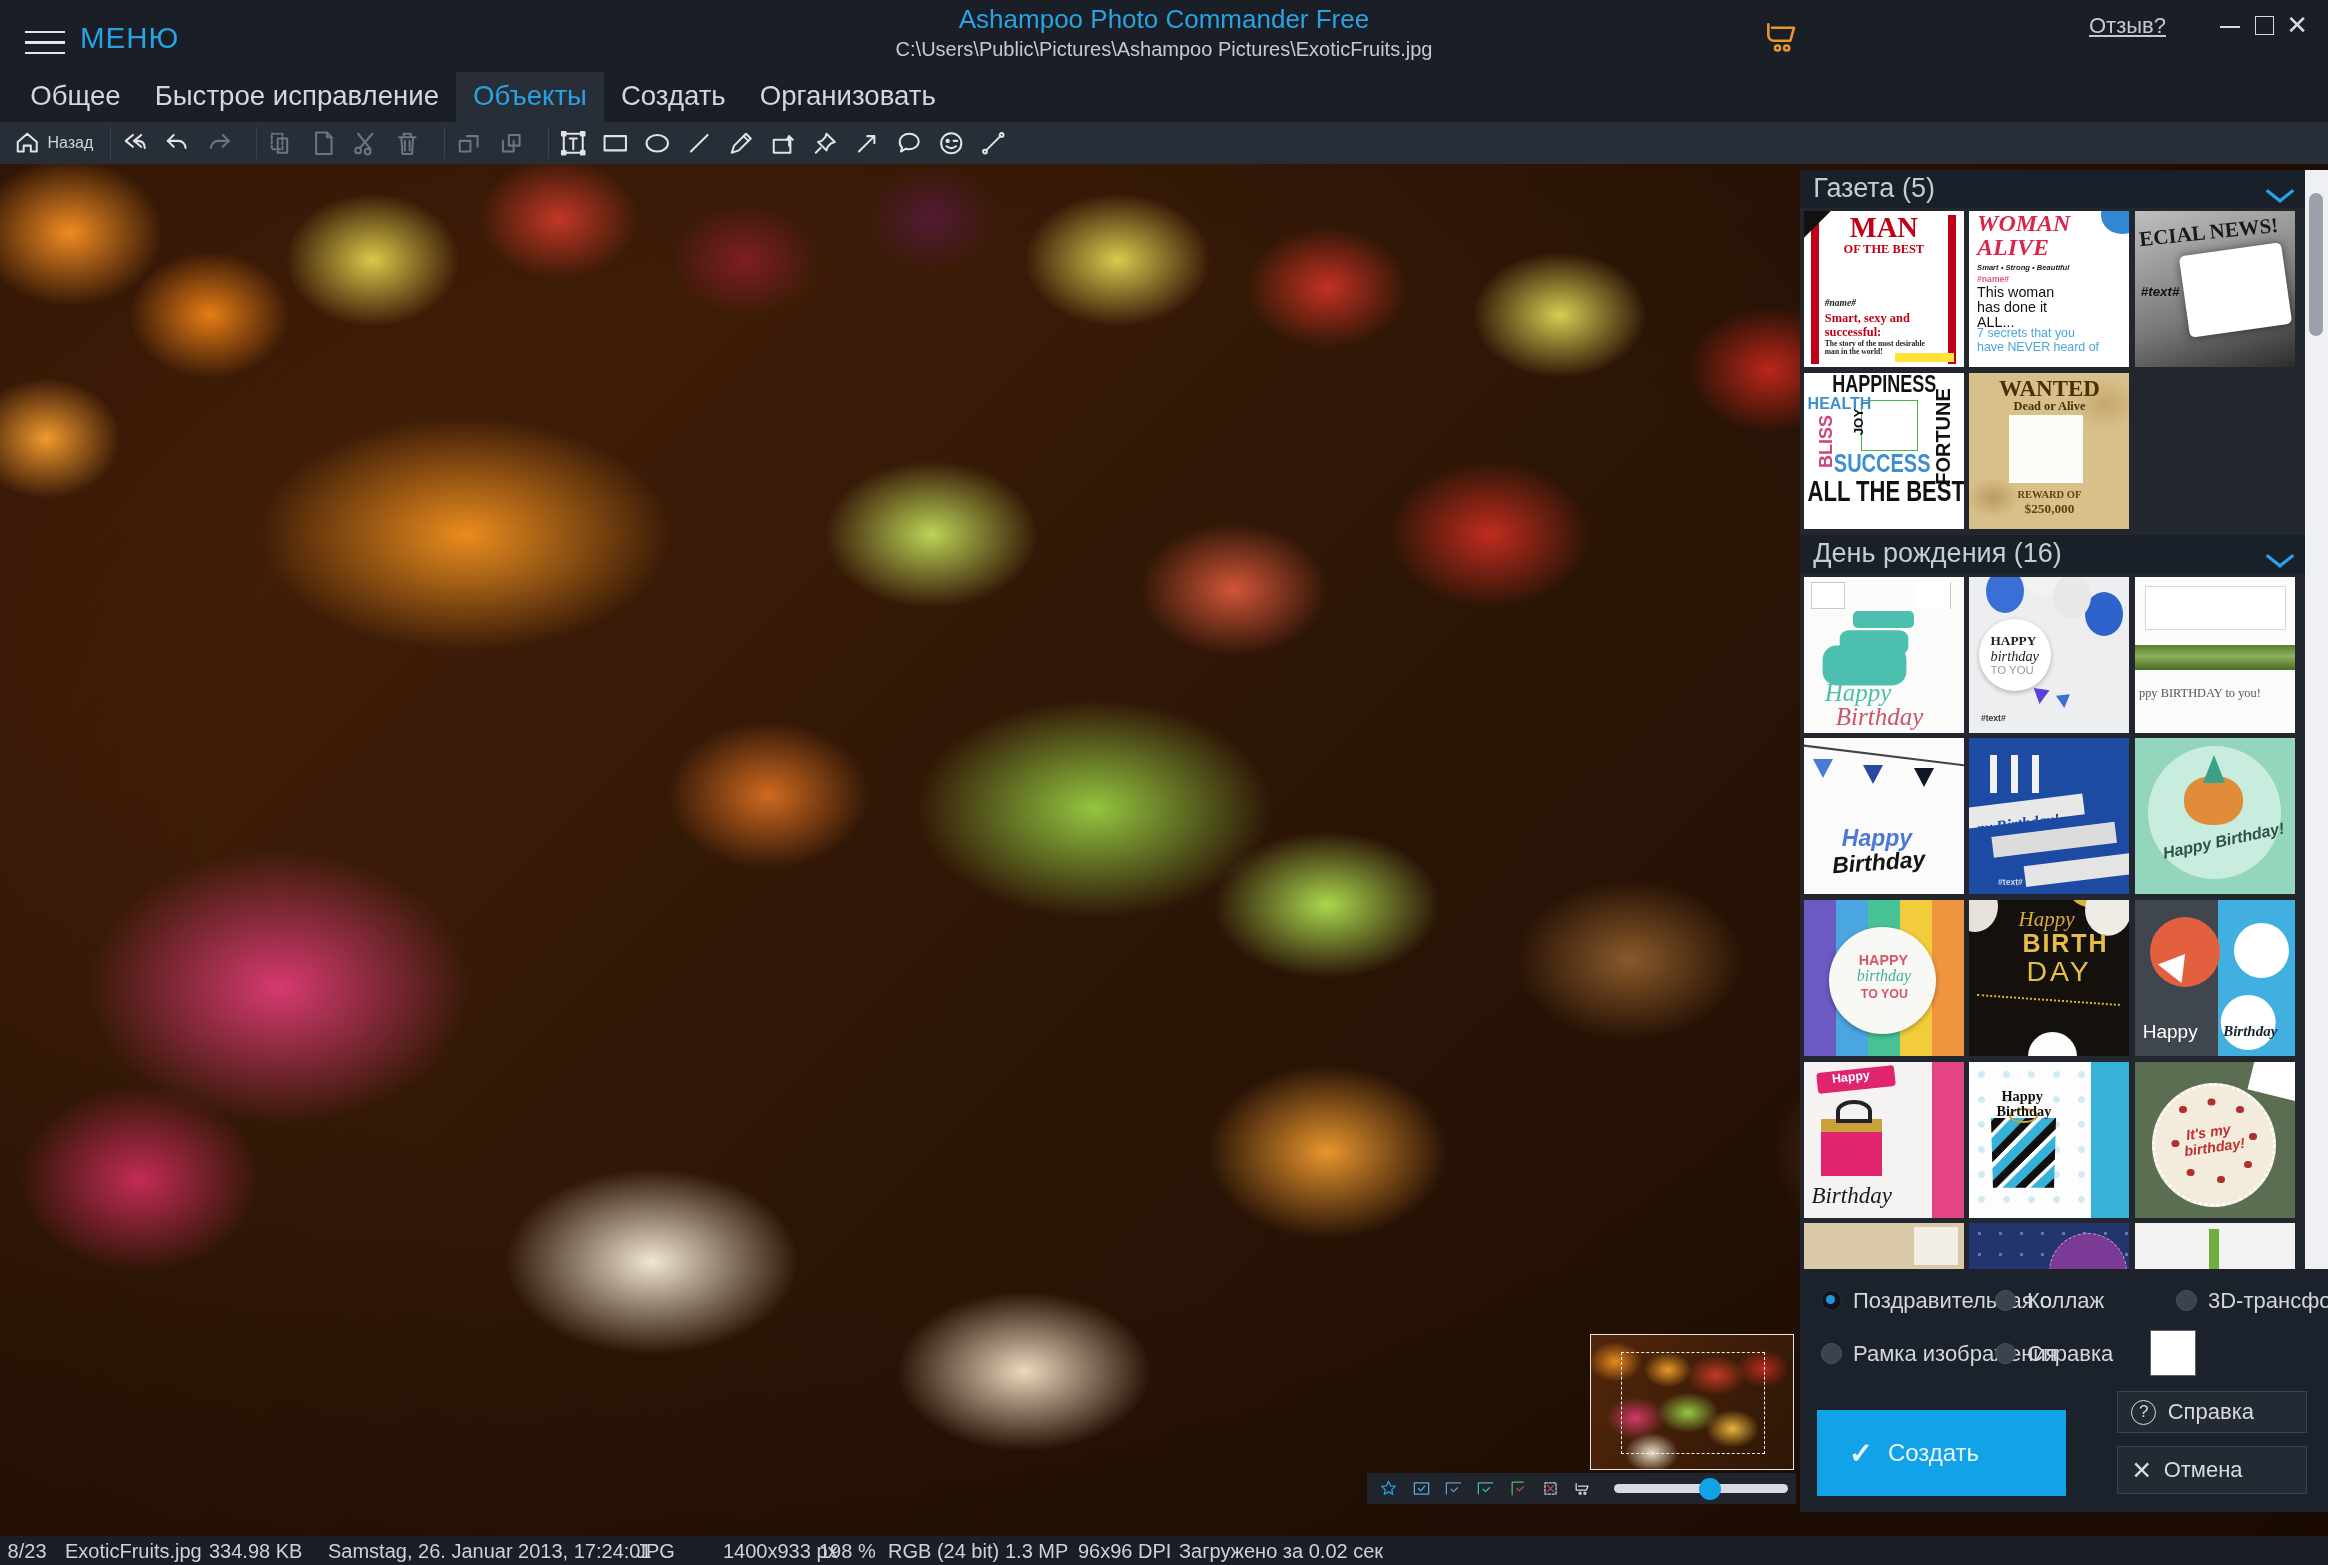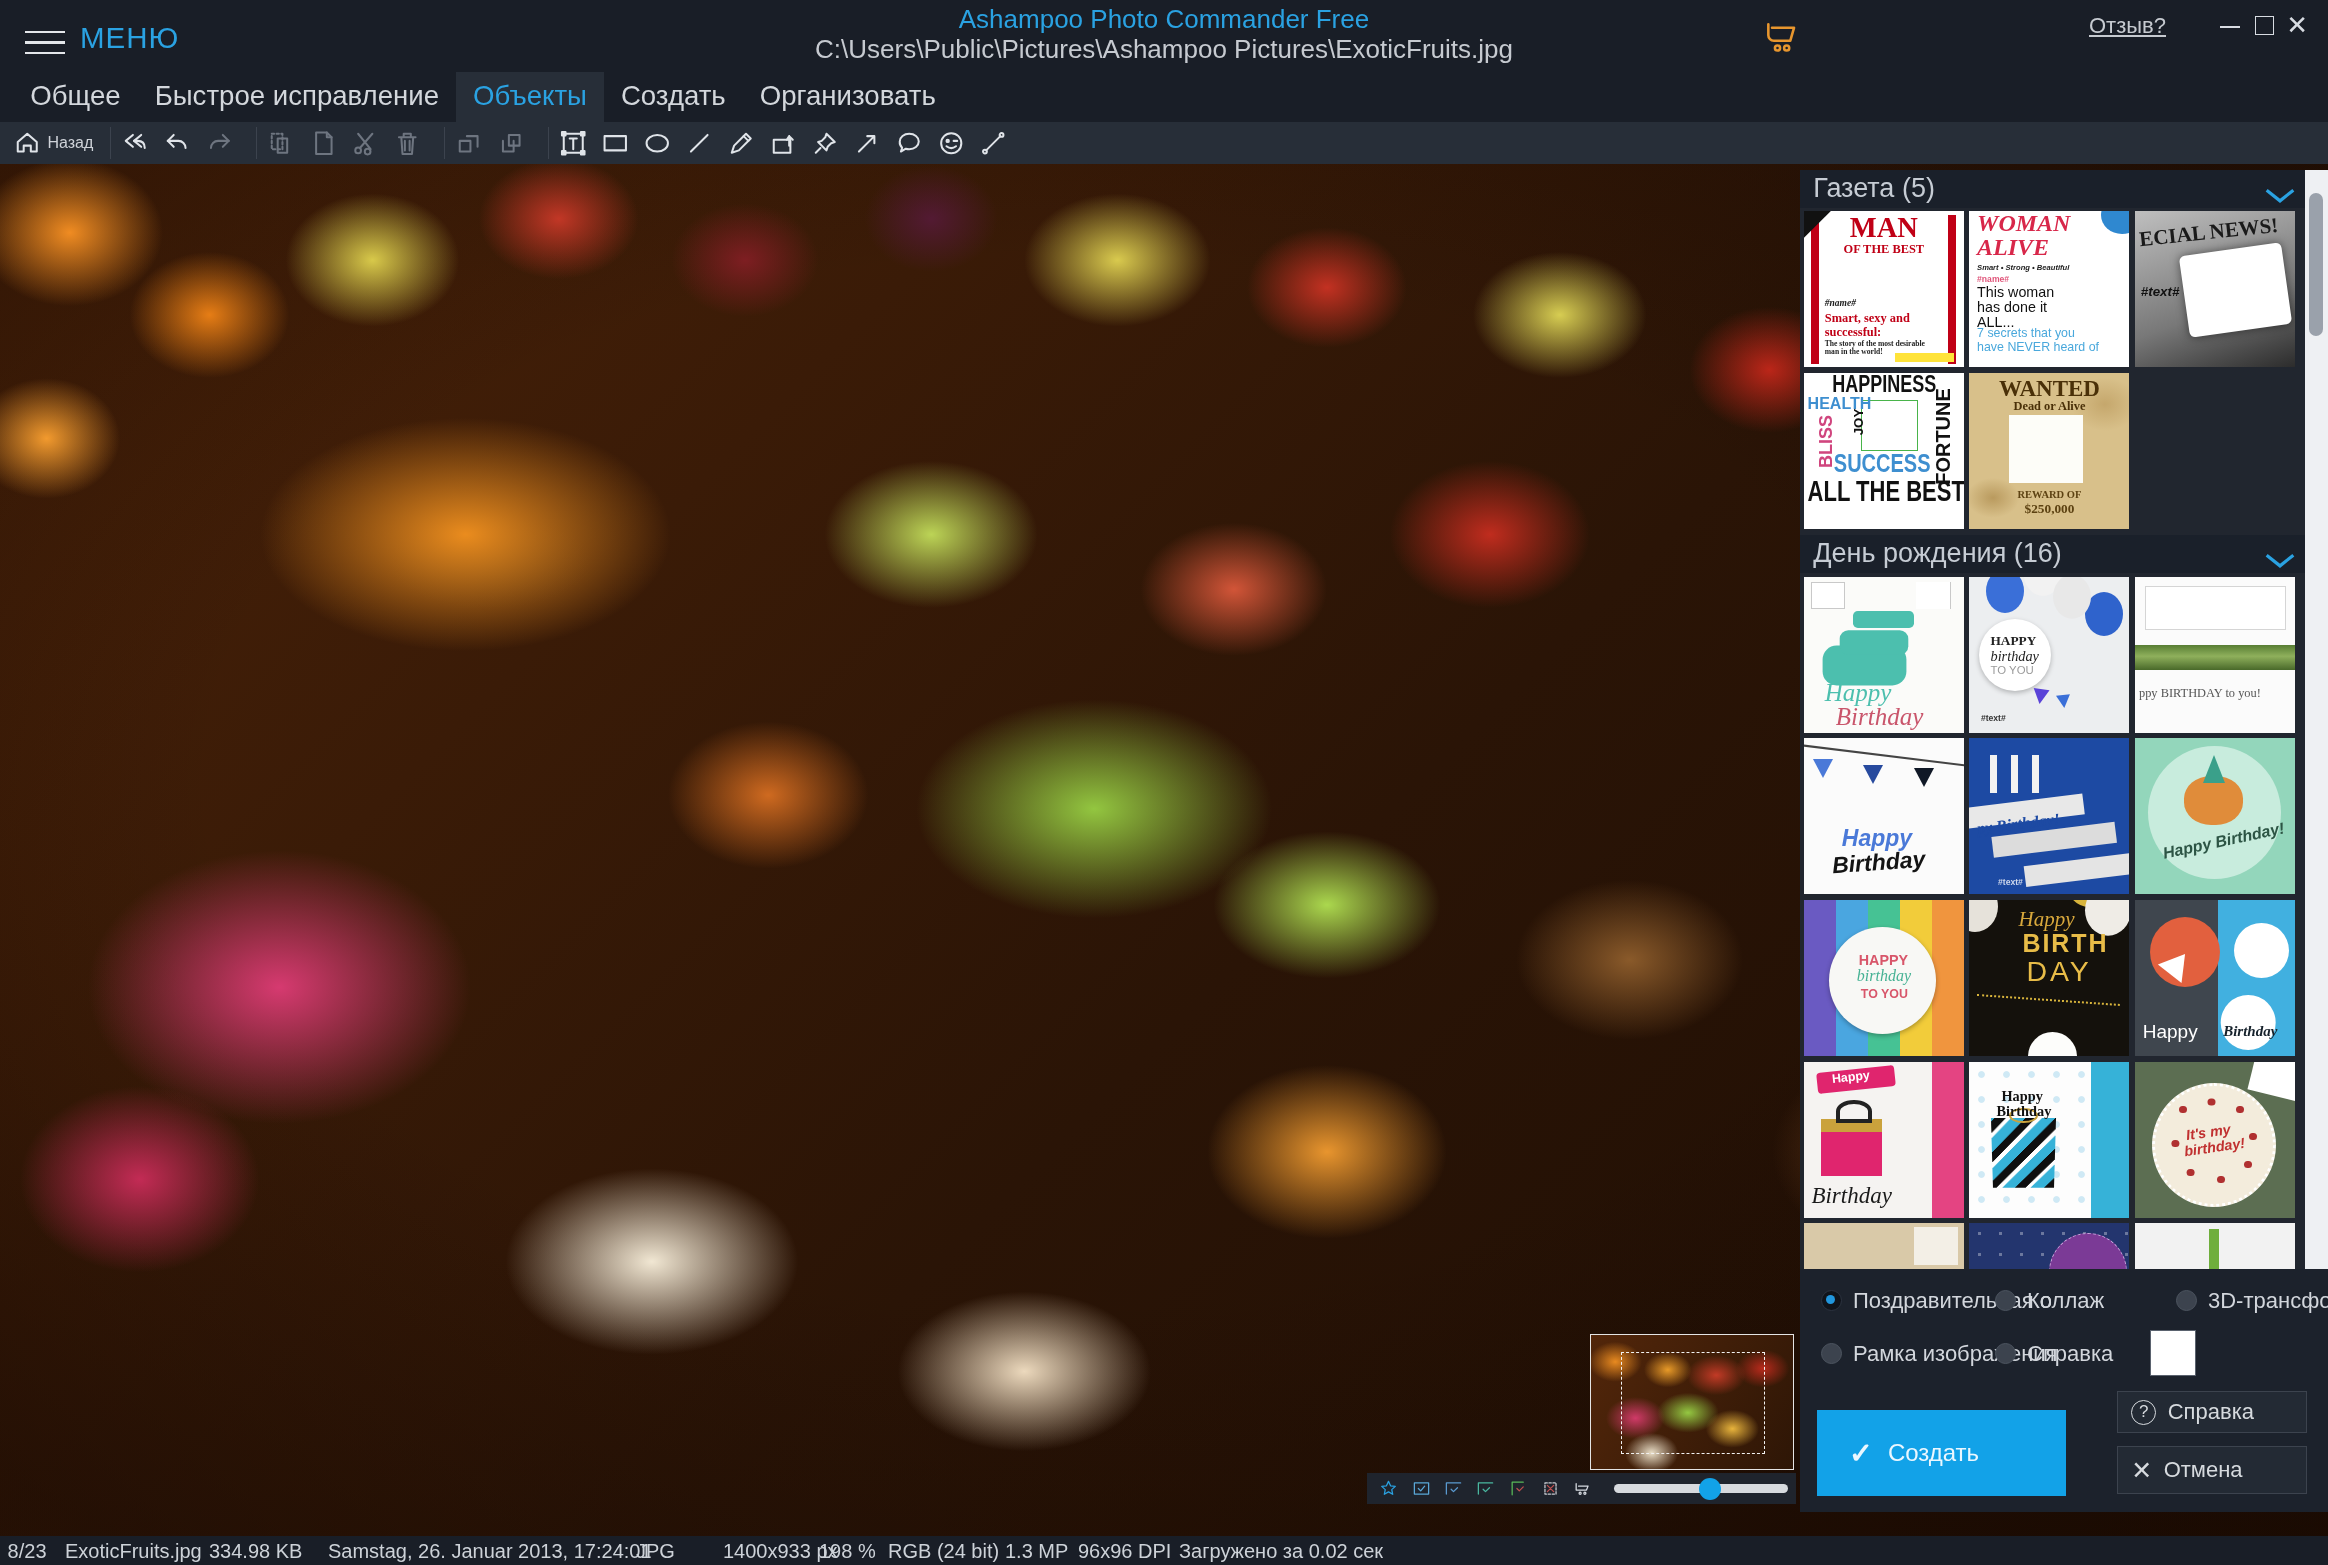--- a/index.html
+++ b/index.html
@@ -7,21 +7,21 @@
        font-family:"Liberation Sans",sans-serif;background:#191e27;color:#d3d7dc;
        -webkit-font-smoothing:antialiased;}
 
   
   .topbar{position:absolute;left:0;top:0;width:100%;height:74px;background:#191e27;}
   .hamburger{position:absolute;left:25px;top:23px;width:40px;height:28.5px;cursor:pointer;}
   .hamburger i{display:block;height:2.9px;background:#e3e6ea;margin:7.6px 0;}
   .menu-label{position:absolute;left:80px;top:21px;font-size:29.5px;color:#2aa2e2;letter-spacing:1px;cursor:pointer;}
   .titleblock{position:absolute;left:50%;top:3.8px;transform:translateX(-50%);text-align:center;white-space:nowrap;}
   .app-title{font-size:26px;color:#2aa2e2;line-height:30px;}
-  .file-path{font-size:26px;color:#c6cad0;line-height:30px;}
+  .file-path{font-size:20px;color:#c6cad0;line-height:30px;}
   .cart{position:absolute;left:1761px;top:15px;width:44px;height:44px;cursor:pointer;}
   .feedback{position:absolute;left:2089px;top:13.3px;font-size:22px;color:#c6cad0;text-decoration:underline;cursor:pointer;}
   .winbtn{position:absolute;top:11.4px;width:28.5px;height:28.5px;cursor:pointer;color:#d8dce2;}
   .btn-min{left:2216px;}.btn-min i{position:absolute;left:3.8px;top:14.3px;width:20px;height:1.9px;background:#d8dce2;}
   .btn-max{left:2250px;}.btn-max i{position:absolute;left:4.8px;top:4.8px;width:17px;height:17px;border:1.9px solid #d8dce2;}
   .btn-close{left:2283px;font-size:26px;line-height:28.5px;text-align:center;}
 
   
   .tabbar{position:absolute;left:0;top:74px;width:100%;height:48px;background:#191e27;display:flex;align-items:flex-end;padding-left:13.3px;box-sizing:border-box;}
   .tab{font-size:27.6px;color:#d3d7dc;padding:7.6px 17px 10.5px;cursor:pointer;white-space:nowrap;}

